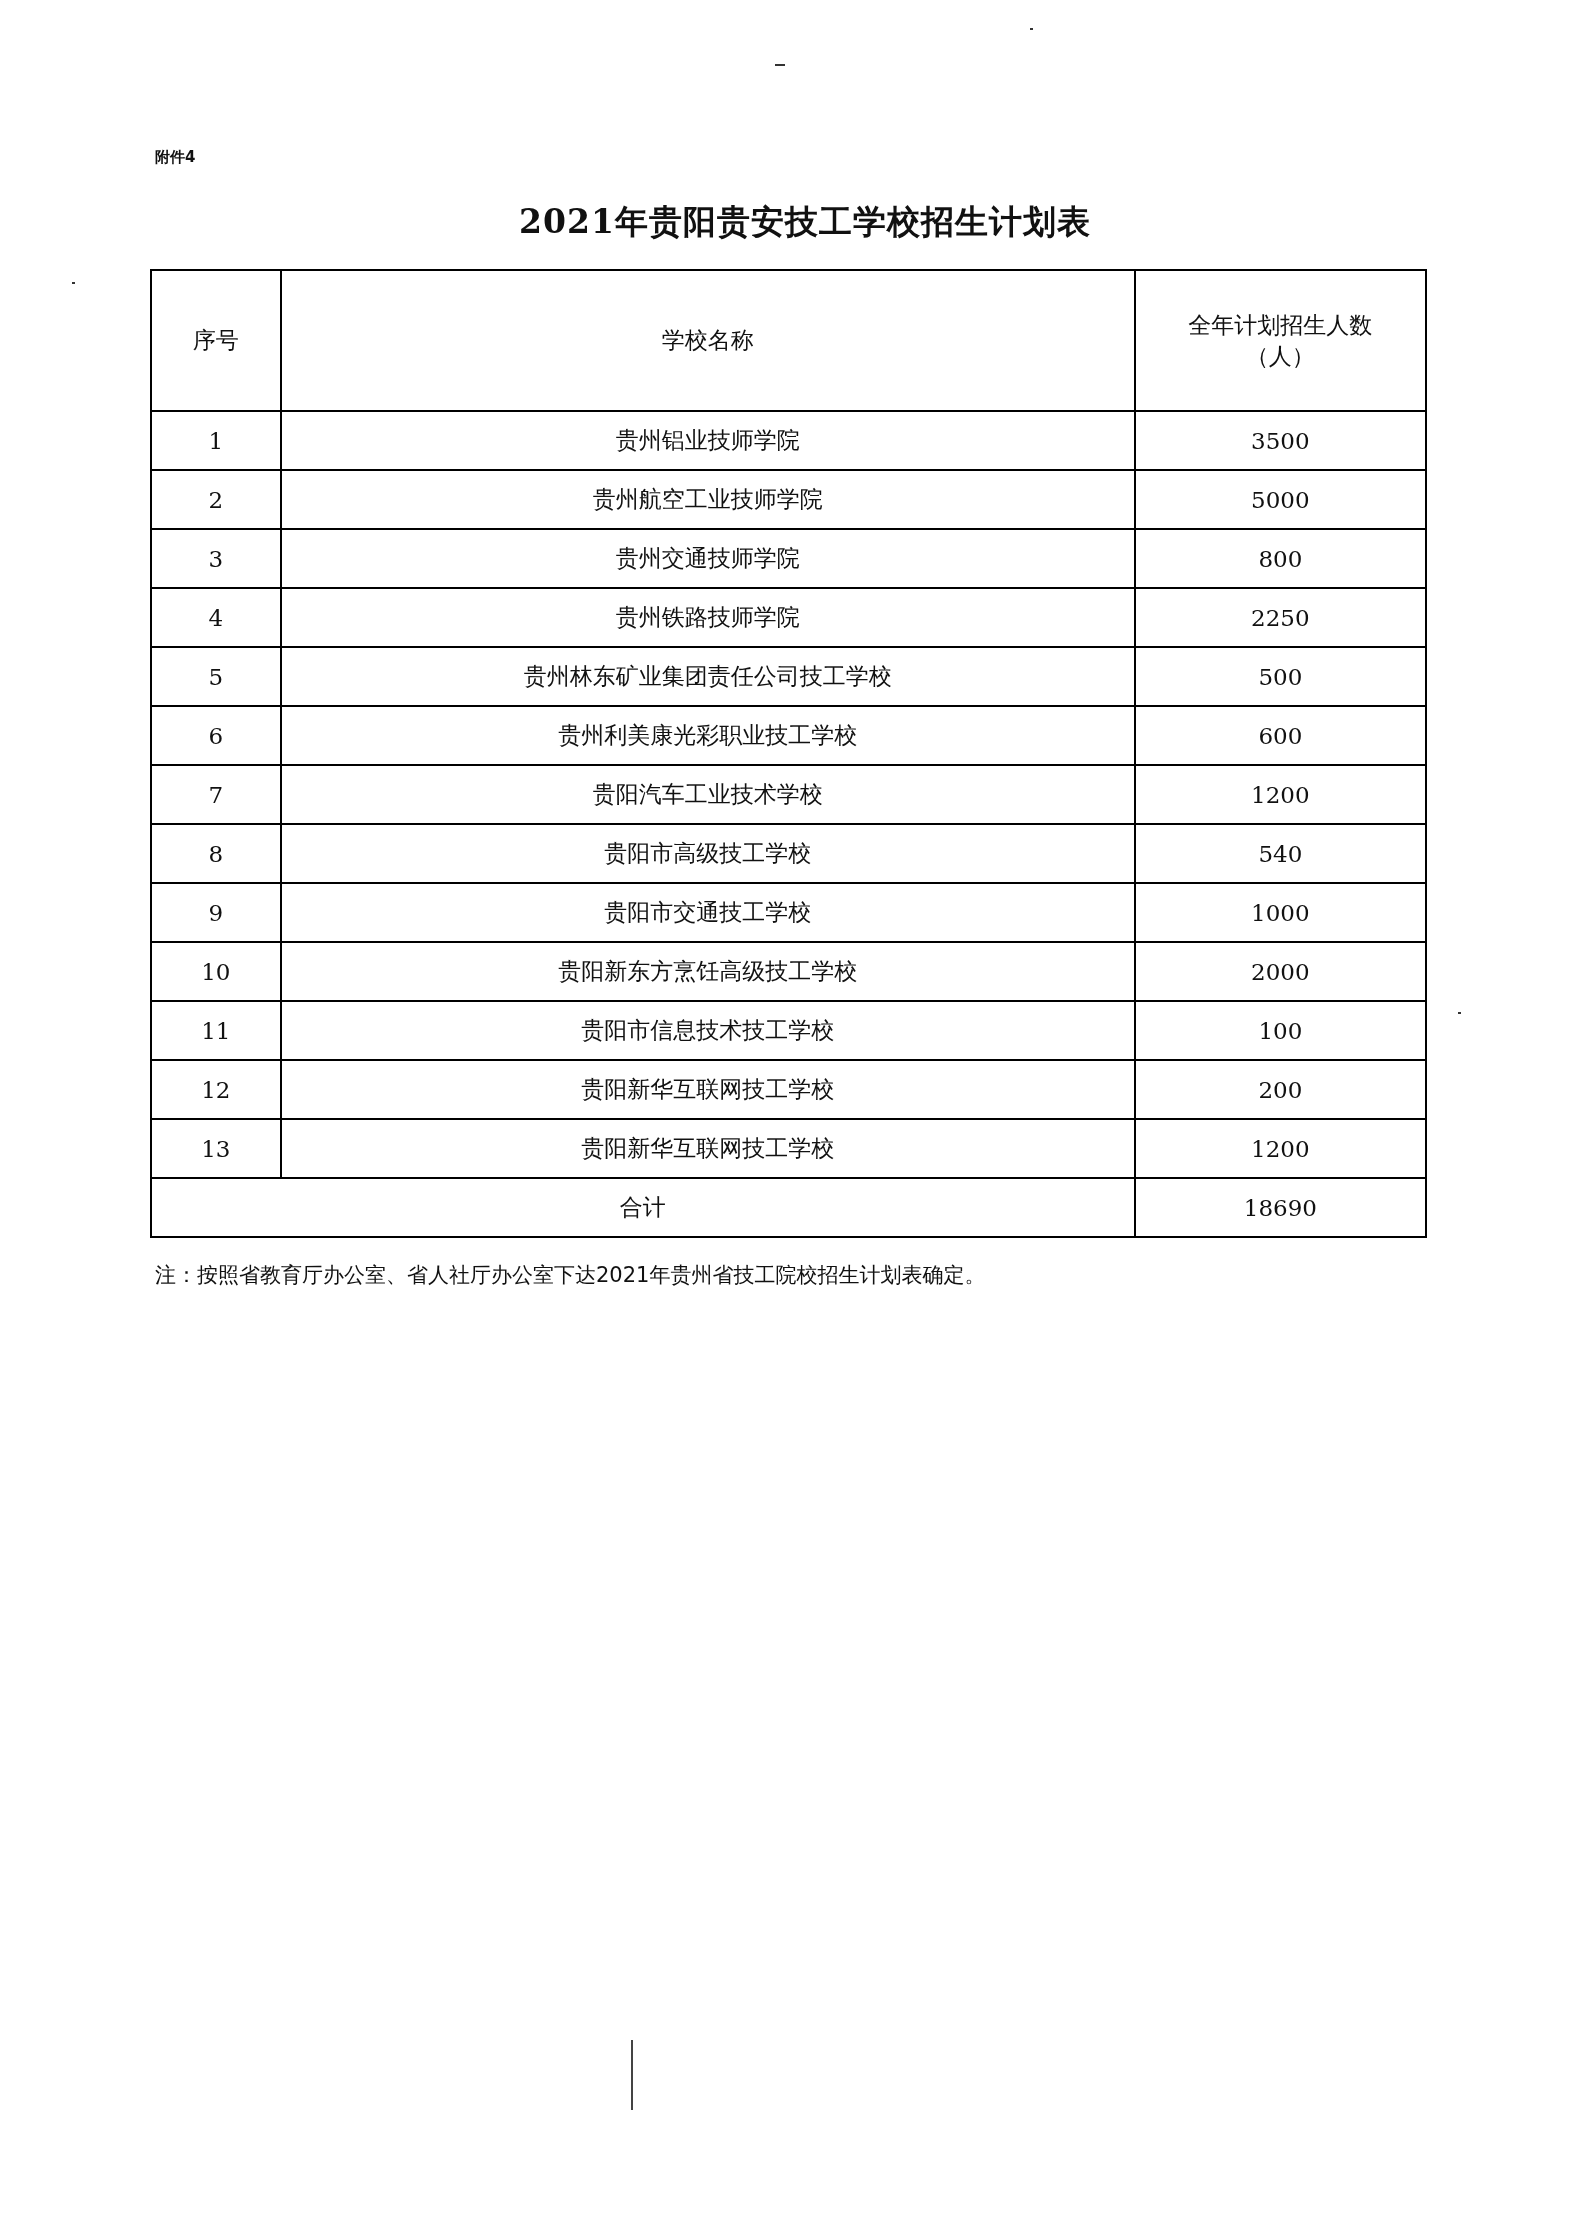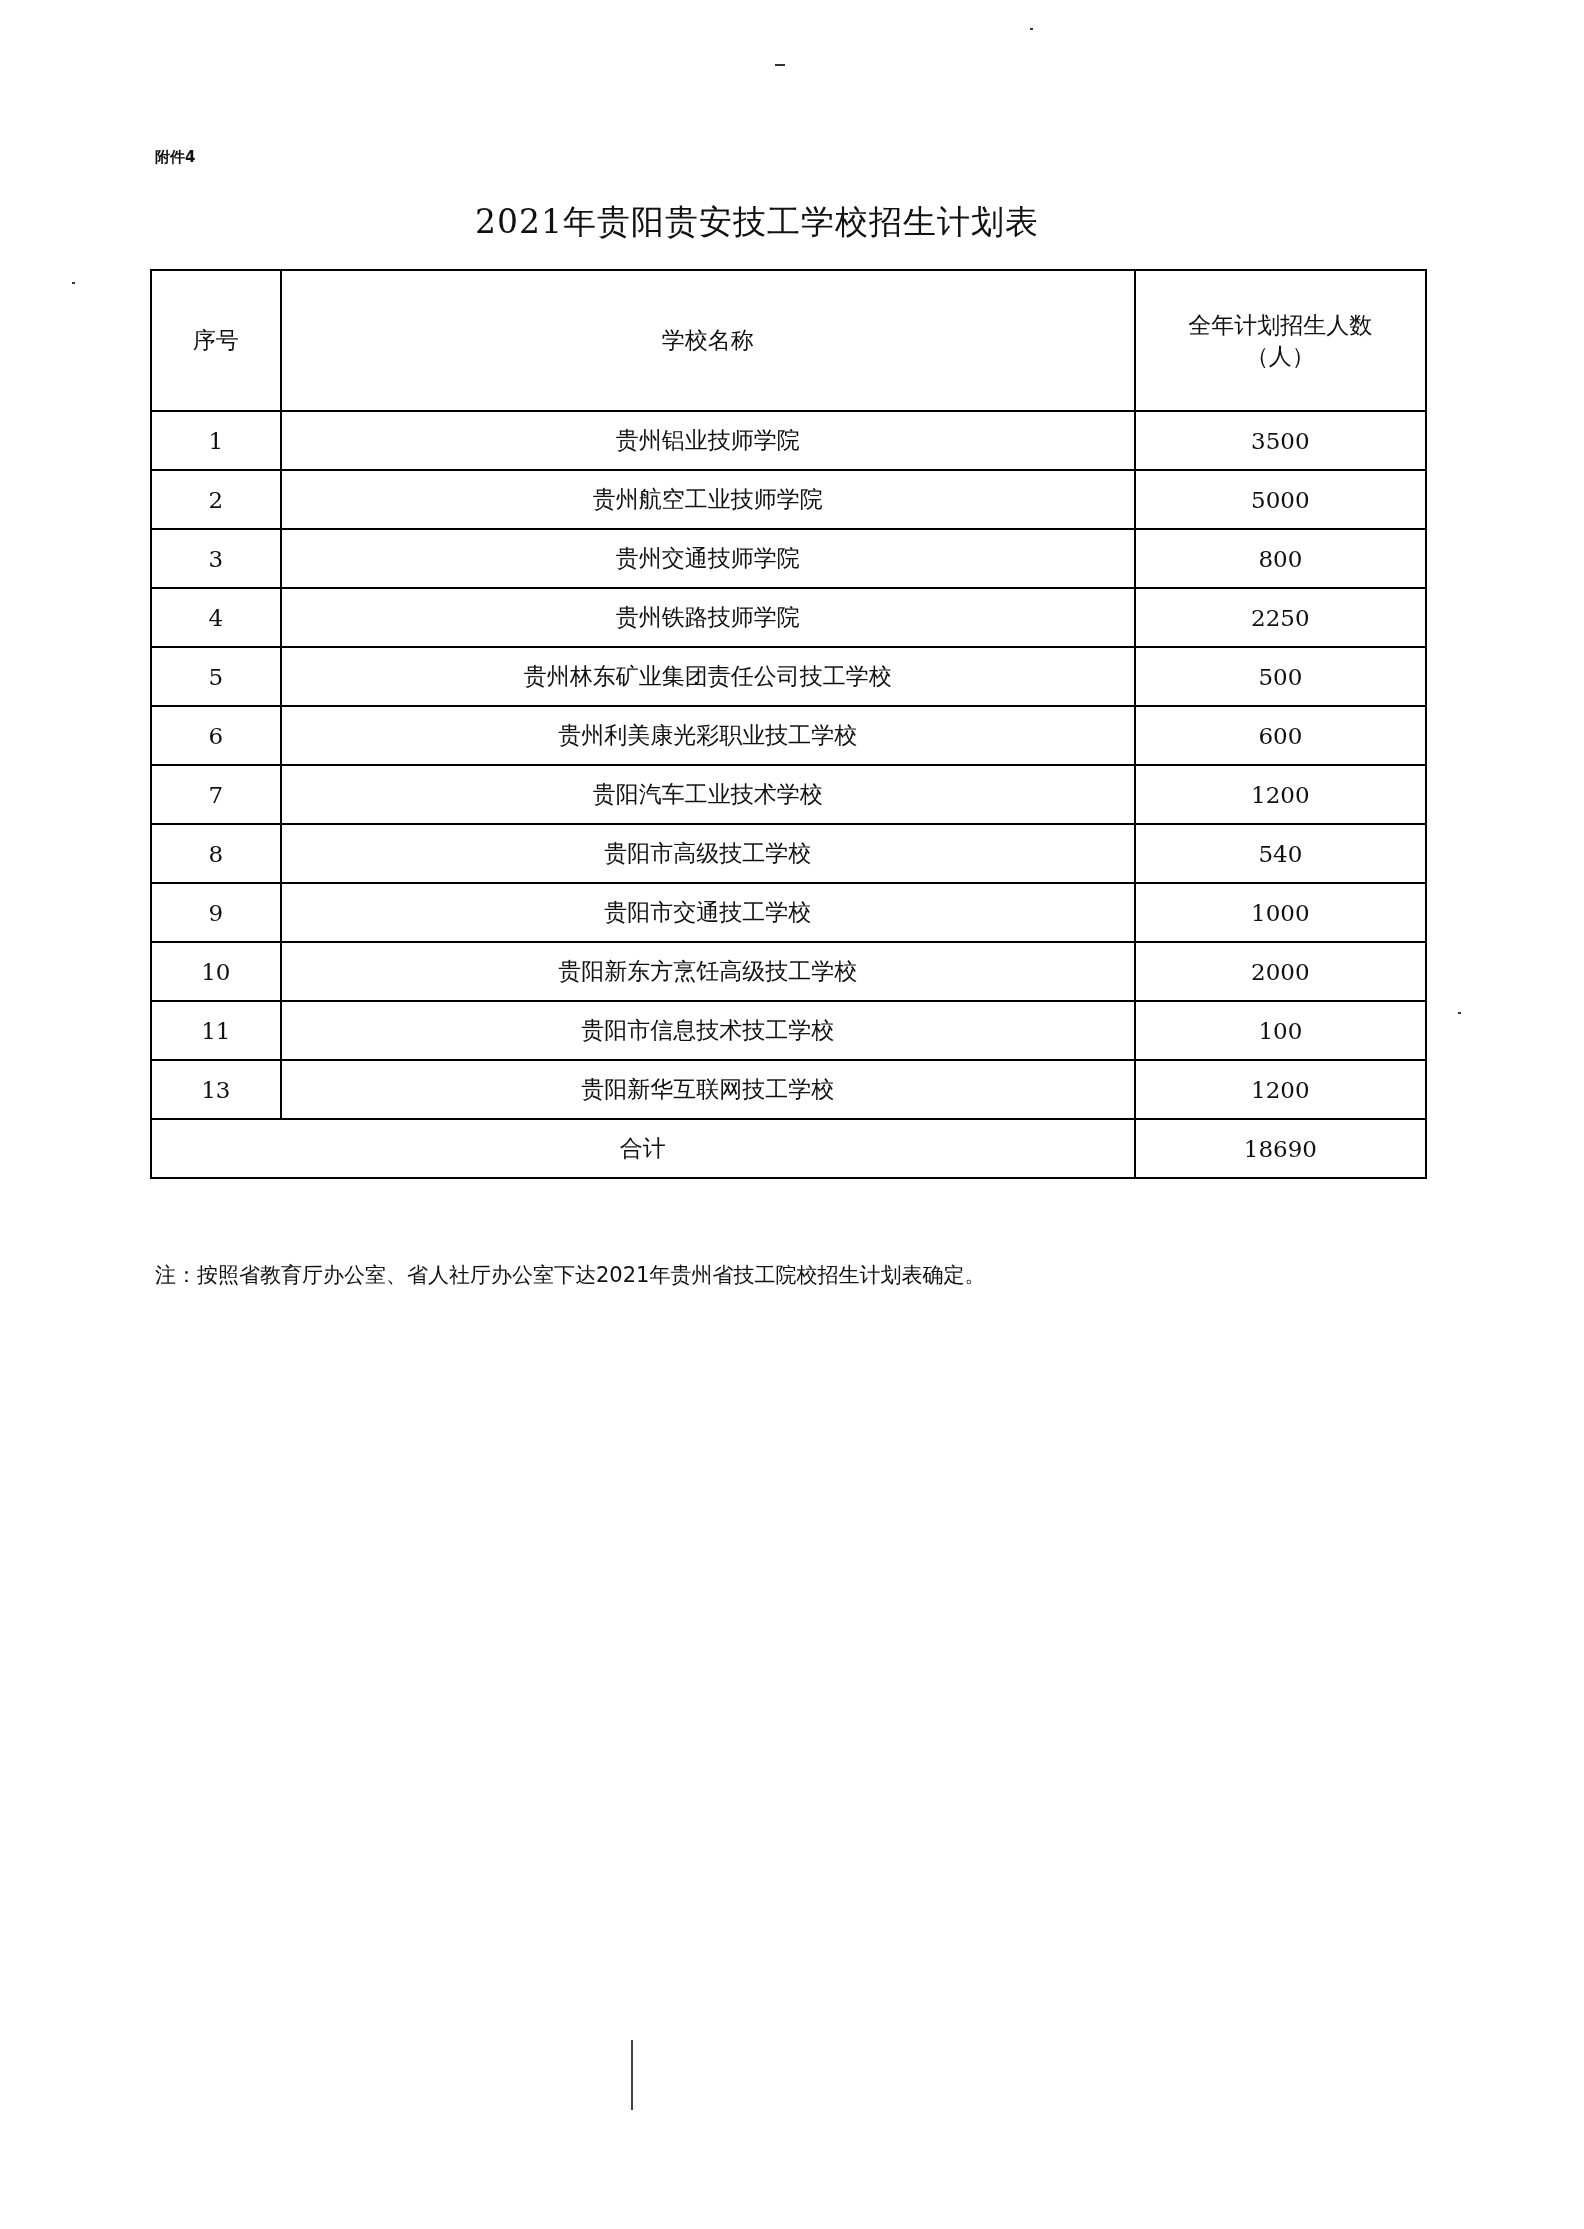--- a/index.html
+++ b/index.html
@@ -1,20 +1,20 @@
 <!DOCTYPE html>
 <html><head>
 <meta charset="utf-8">
 <style>
   html, body { margin:0; padding:0; background:#ffffff; }
   body { width:1584px; height:2229px; position:relative; overflow:hidden;
          font-family:"DejaVu Sans","Liberation Sans",sans-serif; color:#111; }
   .attach { position:absolute; left:155px; top:148px; font-size:15px; font-weight:bold; }
   .title { position:absolute; left:0; width:1514px; top:200px; text-align:center;
-           font-family:"DejaVu Serif","Liberation Serif",serif; font-weight:normal; font-size:33px; letter-spacing:1px; }
+           font-family:"DejaVu Serif","Liberation Serif",serif; font-weight:bold; font-size:33px; letter-spacing:1px;padding-left:48px; }
   table.plan { position:absolute; left:150px; top:269px; width:1277px; border-collapse:collapse;
                font-size:23px; }
   table.plan td, table.plan th { border:2px solid #000; text-align:center; vertical-align:middle; padding:0; font-weight:normal; }
   table.plan th { height:139px; }
   table.plan td { height:57px; }
   .c1 { width:128px; }
   .c2 { width:855px;margin-top:37px; }
   .c3 { width:290px; }
   .num { font-family:"DejaVu Serif","Liberation Serif",serif; }
   .note { position:absolute; left:155px; top:1261px; font-size:21px; }
@@ -88,20 +88,25 @@
         <td class="num">10</td>
         <td>贵阳新东方烹饪高级技工学校</td>
         <td class="num">2000</td>
       </tr>
       <tr>
         <td class="num">11</td>
         <td>贵阳市信息技术技工学校</td>
         <td class="num">100</td>
       </tr>
       <tr>
+        <td class="num">12</td>
+        <td>贵阳新华互联网技工学校</td>
+        <td class="num">200</td>
+      </tr>
+      <tr>
         <td class="num">13</td>
         <td>贵阳新华互联网技工学校</td>
         <td class="num">1200</td>
       </tr>
     </tbody>
   <tfoot>
     <tr>
       <td colspan="2">合计</td>
       <td class="num">18690</td>
     </tr>

